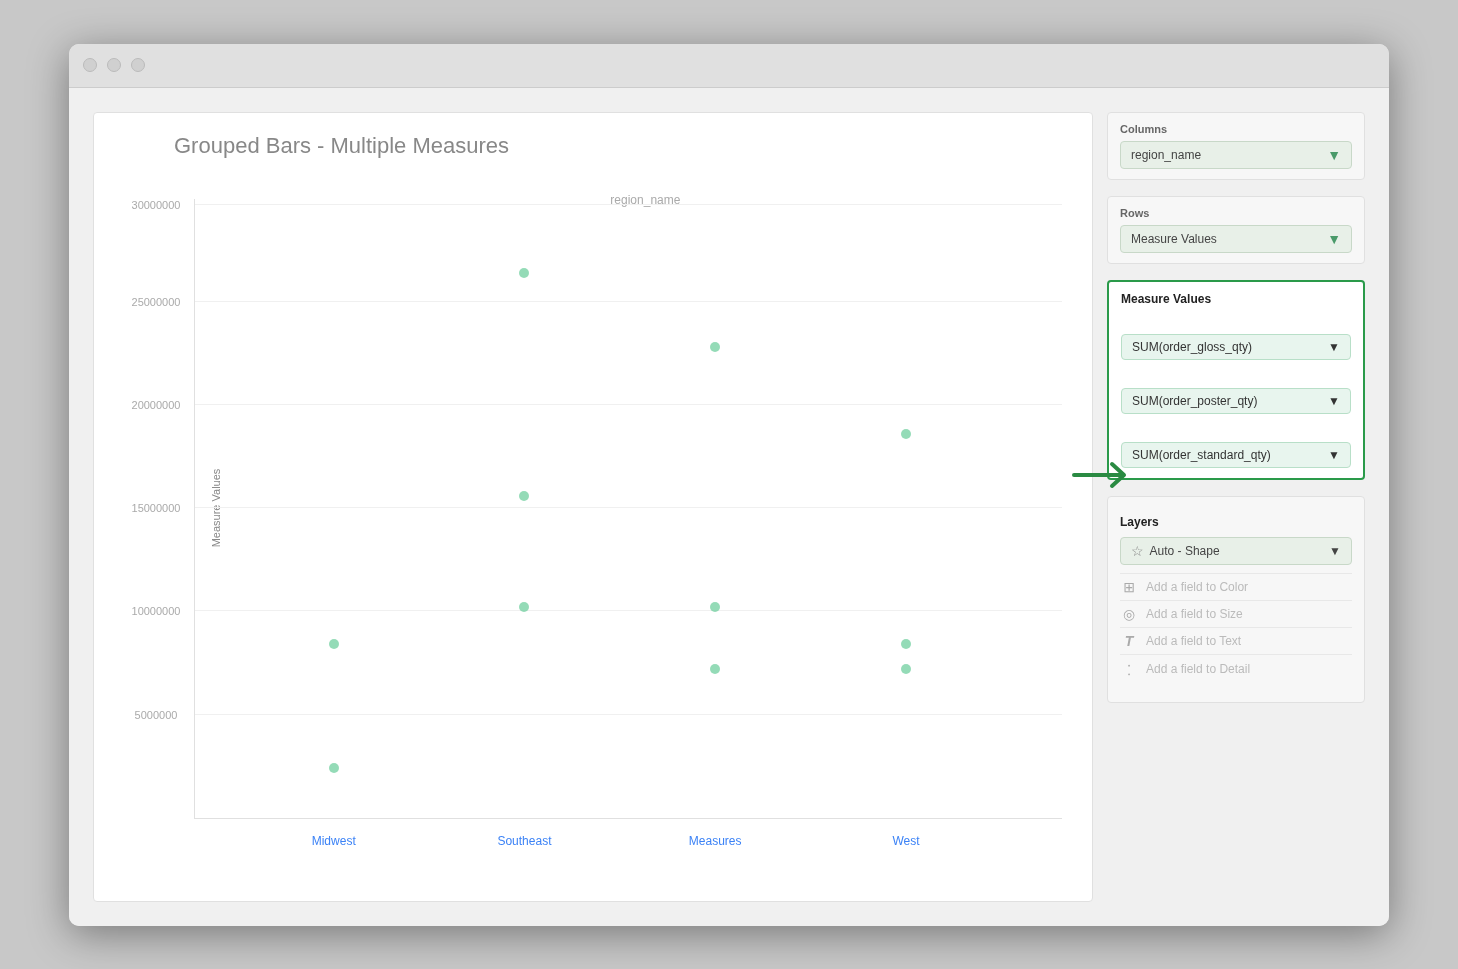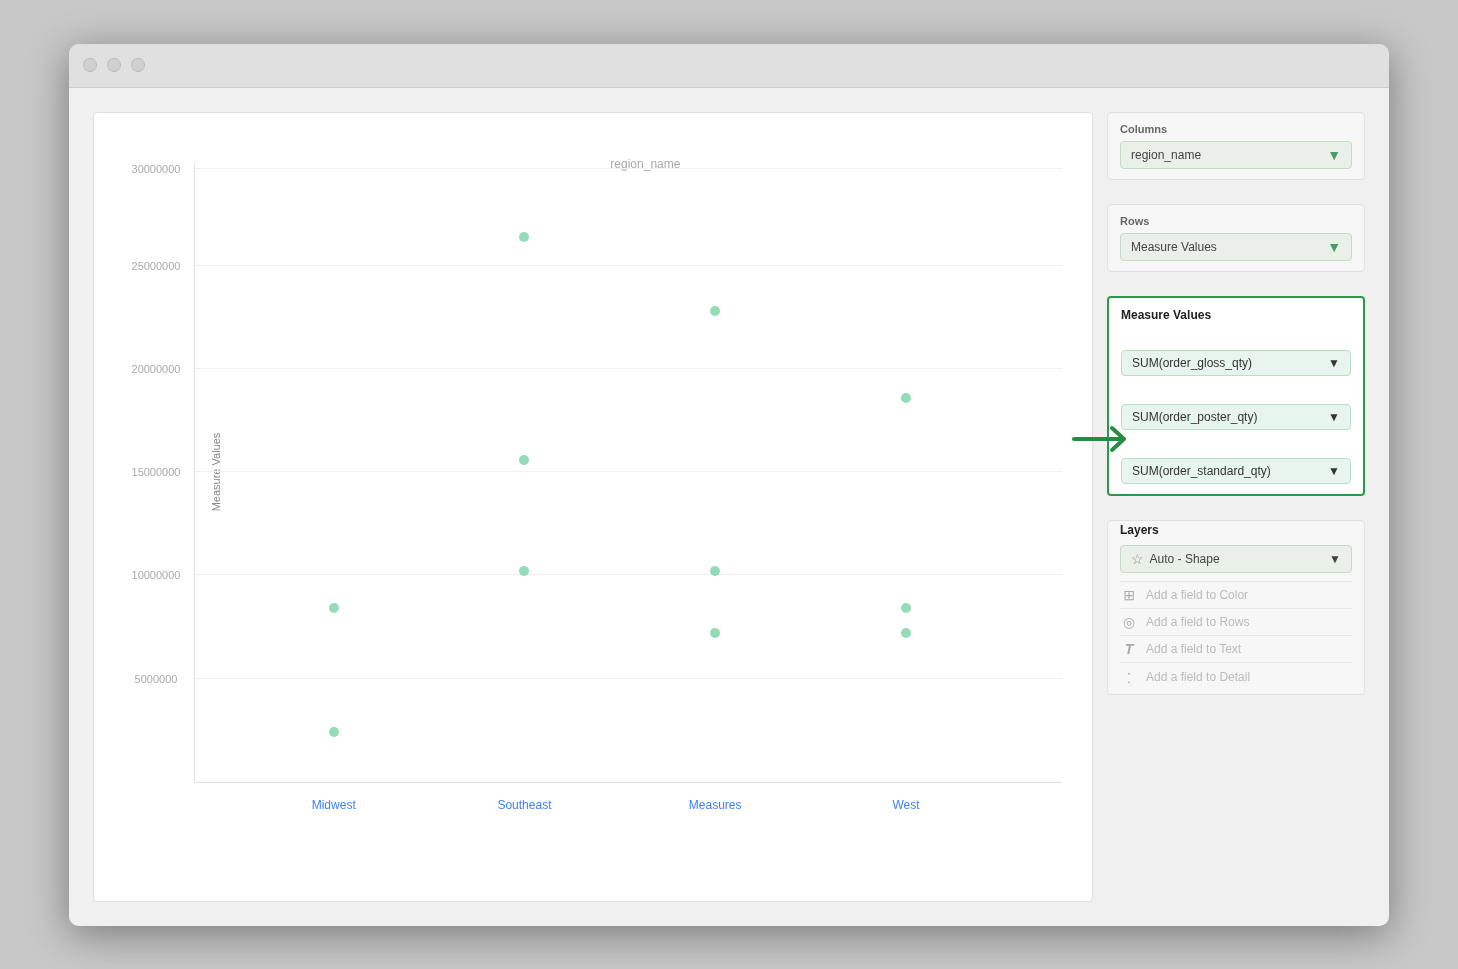--- a/index.html
+++ b/index.html
@@ -142,21 +142,21 @@
       border-radius: 50%;
       background: rgba(102, 204, 153, 0.7);
       transform: translate(-50%, 50%);
     }
 
     
     .right-panel {
       width: 258px;
       display: flex;
       flex-direction: column;
-      gap: 16px;
+      gap: 8px;
     }
 
     .panel-section {
       background: #f7f7f7;
       border: 1px solid #e0e0e0;
       border-radius: 4px;
       margin-bottom: 8px;
       padding: 10px 12px;
     }
 
@@ -219,21 +219,21 @@
 
     .measure-pill:last-child {
       margin-bottom: 0;
     }
 
     .layers-section {
       background: #f7f7f7;
       border: 1px solid #e0e0e0;
       border-radius: 4px;
       margin-bottom: 8px;
-      padding: 2px 12px;
+      padding: 18px 12px;
     }
 
     .layers-title {
       font-size: 12px;
       font-weight: 700;
       color: #222;
       margin-bottom: 8px;
     }
 
     .layer-shape-row {
@@ -279,20 +279,21 @@
 
 <div class="window-chrome">
   <div class="title-bar">
     <div class="traffic-light"></div>
     <div class="traffic-light"></div>
     <div class="traffic-light"></div>
   </div>
   <div class="window-content">
 
     <div class="main-panel">
+      <div class="chart-title">Grouped Bars - Multiple Measures</div>
 
       <div class="chart-area">
         <div class="chart-inner">
 
           <div class="x-axis-label" style="top: 14px; left: 55%; transform: translateX(-50%);">region_name</div>
 
           <div class="chart-plot">
 
             <div class="y-axis-label">Measure Values</div>
 
@@ -388,21 +389,21 @@
           </div>
           <span class="dropdown-arrow">▼</span>
         </div>
 
         <div class="field-row">
           <span class="field-icon">⊞</span>
           <span class="field-label">Add a field to Color</span>
         </div>
         <div class="field-row">
           <span class="field-icon">◎</span>
-          <span class="field-label">Add a field to Rows</span>
+          <span class="field-label">Add a field to Size</span>
         </div>
         <div class="field-row">
           <span class="field-icon" style="font-style:italic; font-weight:bold;">T</span>
           <span class="field-label">Add a field to Text</span>
         </div>
         <div class="field-row">
           <span class="field-icon">⁚</span>
           <span class="field-label">Add a field to Detail</span>
         </div>
       </div>

